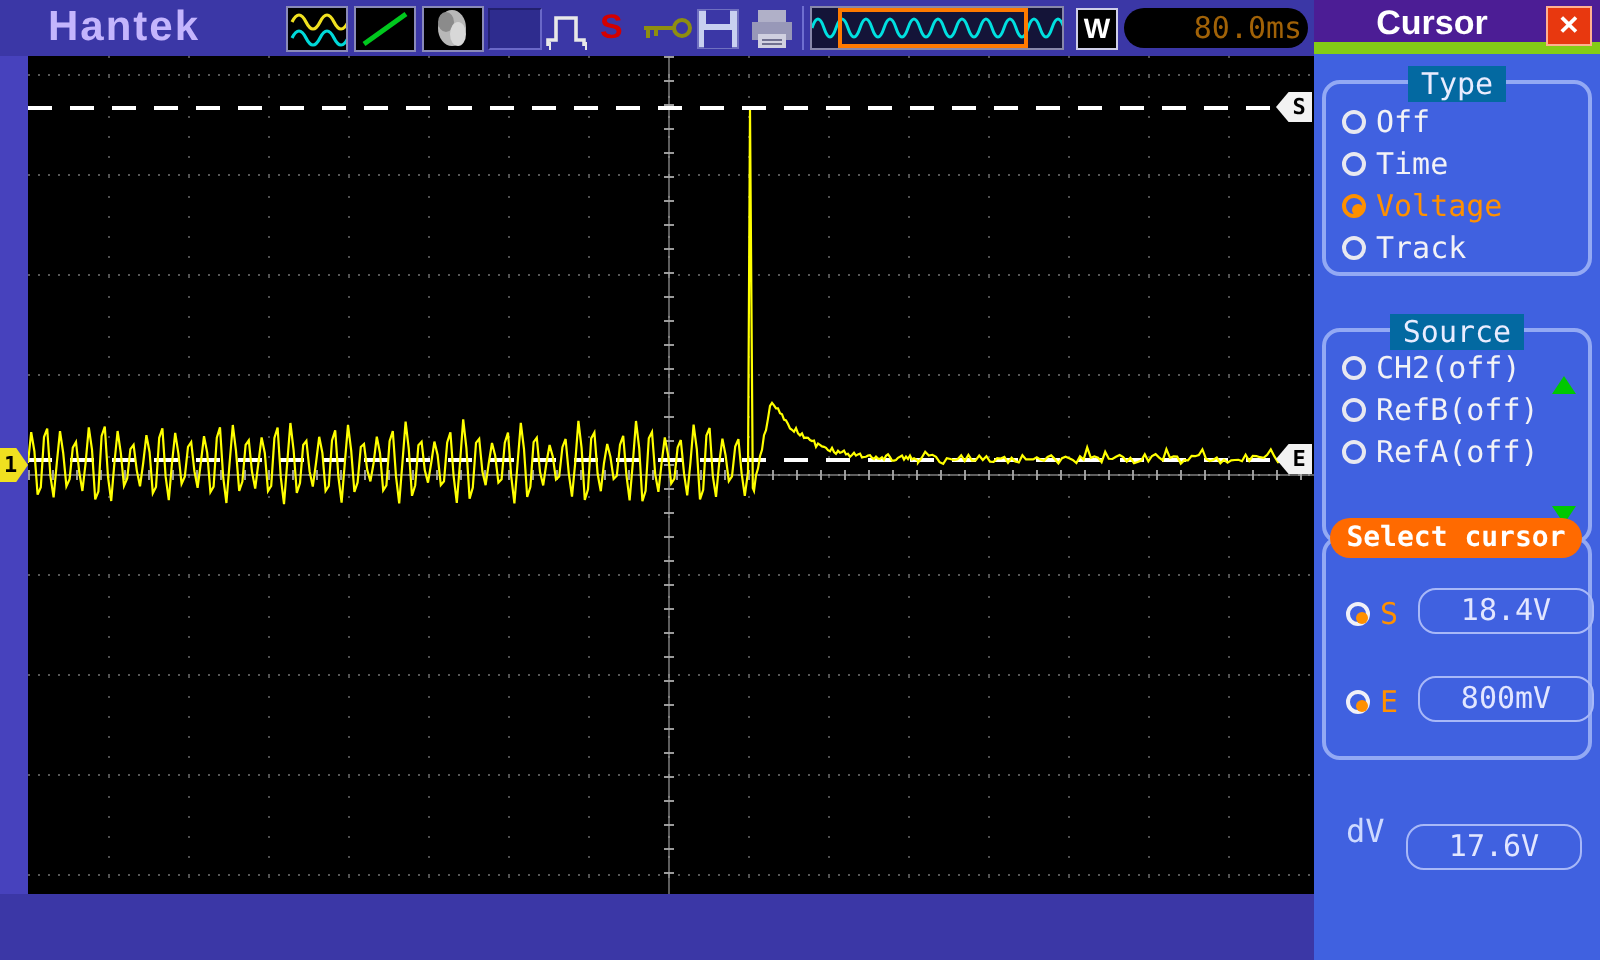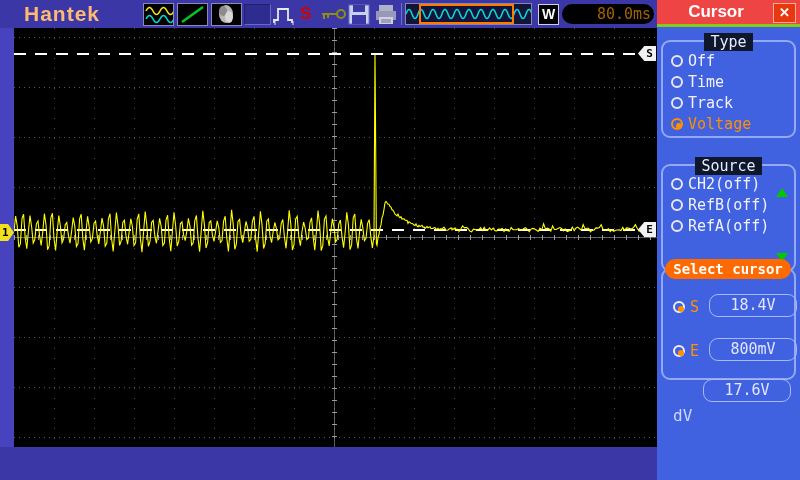--- a/index.html
+++ b/index.html
@@ -7,21 +7,21 @@
               font-family:"DejaVu Sans Mono", monospace; }
   #app { position:relative; width:800px; height:480px; }
 
   
   .topbar { position:absolute; left:0; top:0; width:657px; height:28px; background:#3b37a6; }
   .leftstrip { position:absolute; left:0; top:28px; width:14px; height:419px; background:#4742bd; }
   .bottombar { position:absolute; left:0; top:447px; width:657px; height:33px; background:#3b37a6; }
 
   
   .logo { position:absolute; left:24px; top:2px; font-family:"Liberation Sans",sans-serif;
-          font-weight:bold; font-size:21px; color:#fdba74; letter-spacing:1px; }
+          font-weight:bold; font-size:21px; color:#c4b5fd; letter-spacing:1px; }
   .tool-box { position:absolute; top:3px; width:31px; height:23px; background:#000;
               border:1px solid #8a8ab8; }
   .sunken { position:absolute; left:244px; top:4px; width:27px; height:21px; background:#2e2c8e;
             border:1px solid #22206e; border-right-color:#6a68c8; border-bottom-color:#6a68c8; }
   .glyph-s { position:absolute; left:300px; top:4px; color:#d40000; font-weight:bold;
              font-size:17px; font-family:"Liberation Sans",sans-serif; }
   .tb-sep { position:absolute; top:3px; width:1px; height:22px; background:#6f6fd0; }
   .preview { position:absolute; left:405px; top:3px; width:127px; height:22px; background:#141438;
              border:1px solid #8888aa; }
   .preview-window { position:absolute; left:13px; top:0px; width:95px; height:20px;
@@ -51,30 +51,30 @@
                  clip-path:polygon(0 50%, 35% 0, 100% 0, 100% 100%, 35% 100%);
                  color:#000; font-size:11px; font-weight:bold; text-align:center;
                  line-height:15px; padding-left:5px; }
   #trace-svg { position:absolute; left:0; top:0; }
   .ch-marker { position:absolute; left:0; top:224px; width:14px; height:17px; background:#f0e020;
                clip-path:polygon(0 0, 58% 0, 100% 50%, 58% 100%, 0 100%);
                color:#000; font-size:11px; font-weight:bold; line-height:17px; padding-left:2px; }
 
   
   .sidebar { position:absolute; left:657px; top:0; width:143px; height:480px; background:#4061e0; }
-  .sb-title { position:absolute; left:0; top:0; width:143px; height:27px; background:#ef4444;
-              border-bottom:3px solid #84cc16; }
+  .sb-title { position:absolute; left:0; top:0; width:143px; height:27px; background:#4c1d95;
+              border-bottom:6px solid #84cc16; }
   .sb-title-text { position:absolute; left:0; width:118px; text-align:center; top:2px; color:#fff;
                    font-size:17px; font-weight:bold; font-family:"Liberation Sans",sans-serif; }
   .close-btn { position:absolute; right:4px; top:3px; width:23px; height:20px; background:#e8380f;
                border:1px solid #ffb090; color:#fff; font-weight:bold; font-size:13px;
                text-align:center; line-height:18px; font-family:"Liberation Sans",sans-serif; }
   .section { position:absolute; left:4px; width:135px; border:2px solid #93a9f4; border-radius:9px; }
   .section-title { position:absolute; top:-10px; left:0; width:100%; text-align:center; }
-  .section-title span { background:#0f172a; padding:0 6px; color:#e9ecff; font-size:15px; }
+  .section-title span { background:#0369a1; padding:0 6px; color:#e9ecff; font-size:15px; }
   .opt { position:relative; display:flex; align-items:center; height:21px; padding-left:8px;
          color:#f2f2f6; font-size:15px; cursor:default; }
   .radio { display:inline-block; width:12px; height:12px; border:2px solid #e8e8f0;
            border-radius:50%; margin-right:5px; position:relative; flex:none; }
   .opt.selected { color:#ff9000; }
   .opt.selected .radio { border-color:#ff9000; }
   .opt.selected .radio::after { content:""; position:absolute; left:3px; top:3px; width:6px;
                                 height:6px; border-radius:50%; background:#ff9000; }
   .arrow-up { position:absolute; right:6px; top:22px; width:0; height:0;
               border-left:6px solid transparent; border-right:6px solid transparent;
@@ -225,27 +225,27 @@
         <span>Type</span></div>
       <div style="padding-top:8px;">
         <div class="opt">
           <span class="radio"></span>
           <span>Off</span>
         </div>
         <div class="opt">
           <span class="radio"></span>
           <span>Time</span>
         </div>
+        <div class="opt selected">
+          <span class="radio"></span>
+          <span>Voltage</span>
+        </div>
         <div class="opt">
           <span class="radio"></span>
           <span>Track</span>
-        </div>
-        <div class="opt selected">
-          <span class="radio"></span>
-          <span>Voltage</span>
         </div>
       </div>
     </div>
 
     <div class="section" style="top:164px; height:108px;">
       <div class="section-title">
         <span>Source</span></div>
       <div style="padding-top:7px;">
         <div class="opt">
           <span class="radio"></span>
@@ -272,15 +272,15 @@
       </div>
       <div class="val-box" style="top:24px;">18.4V</div>
       <div class="cur-row-label" style="top:72px;">
         <span class="radio"></span>
         <span>E</span>
       </div>
       <div class="val-box" style="top:68px;">800mV</div>
     </div>
 
     <div class="dv-label">dV</div>
-    <div class="val-box" style="top:379px;">17.6V</div>
+    <div class="val-box" style="top:412px;">17.6V</div>
   </div>
 </div>
 
 </body></html>

